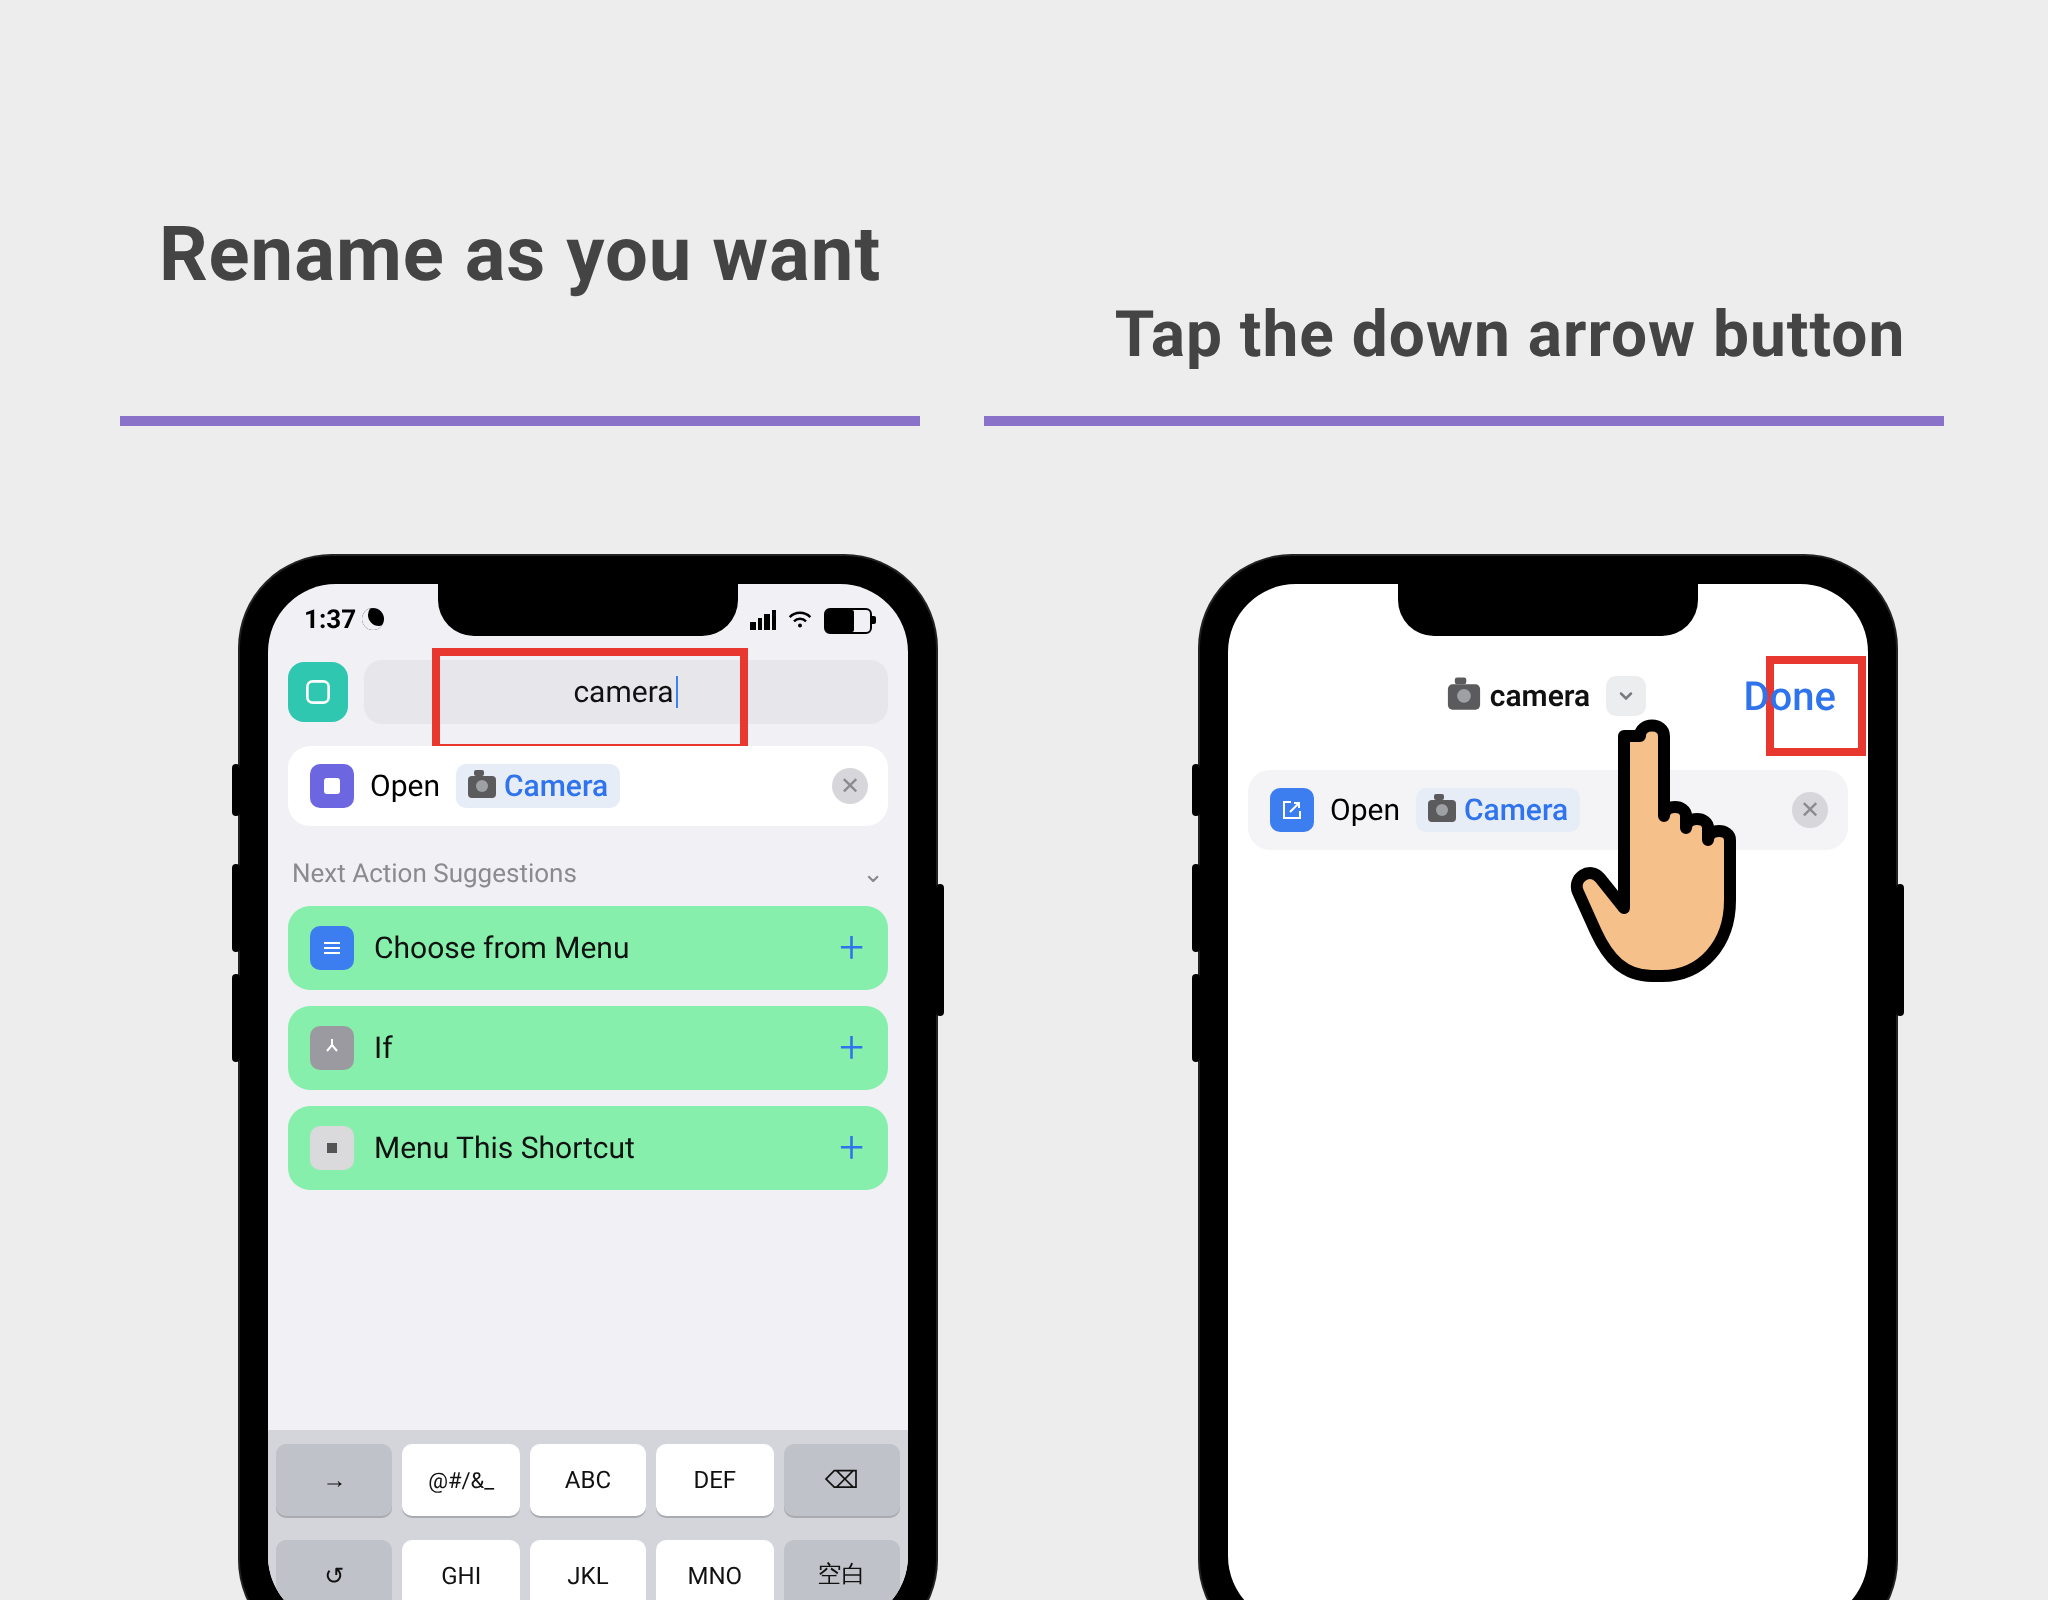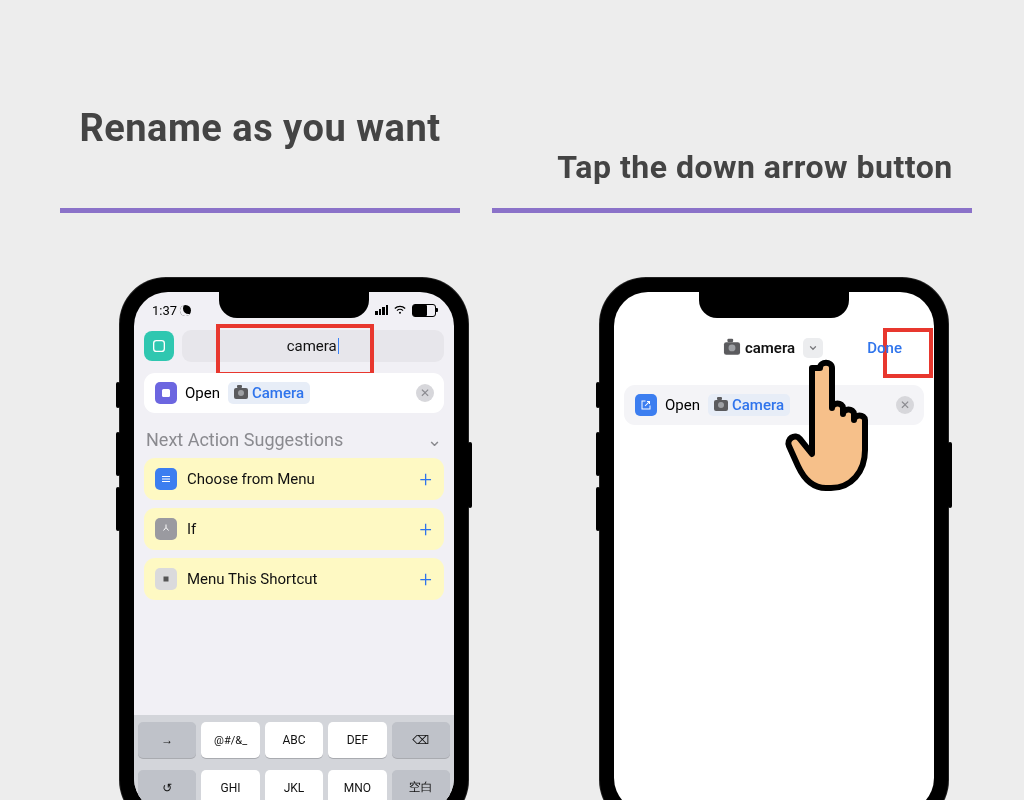--- a/index.html
+++ b/index.html
@@ -19,21 +19,21 @@
 .screen-bg-gray{background:#f1f0f5}
 .screen-bg-white{background:#fff}
 .notch{position:absolute;top:0;left:50%;transform:translateX(-50%);width:150px;height:26px;background:#000;border-radius:0 0 18px 18px;z-index:5}
 .sidebtn{position:absolute;background:#000;border-radius:3px}
 .sb-l1{left:-18px;top:90px;width:4px;height:26px}
 .sb-l2{left:-18px;top:140px;width:4px;height:44px}
 .sb-l3{left:-18px;top:195px;width:4px;height:44px}
 .sb-r{right:-18px;top:150px;width:4px;height:66px}
 
 
-.status{position:absolute;top:6px;left:0;right:0;height:24px;display:flex;justify-content:space-between;align-items:center;padding:0 18px;font-size:13px;font-weight:400;color:#000;z-index:3}
+.status{position:absolute;top:6px;left:0;right:0;height:24px;display:flex;justify-content:space-between;align-items:center;padding:0 18px;font-size:13px;font-weight:700;color:#000;z-index:3}
 .moon{display:inline-block;width:11px;height:11px;border-radius:50%;background:#000;margin-left:3px;vertical-align:-1px;box-shadow:inset 3px -2px 0 0 #f1f0f5}
 .status-right{display:flex;align-items:center;gap:5px}
 .sig{display:inline-flex;align-items:flex-end;gap:1px}
 .sig i{width:2.5px;background:#000;display:inline-block}
 .sig i:nth-child(1){height:4px}.sig i:nth-child(2){height:6px}.sig i:nth-child(3){height:8px}.sig i:nth-child(4){height:10px}
 .wifi{width:14px;height:14px}
 .batt{width:22px;height:11px;border:1px solid #000;border-radius:3px;position:relative}
 .batt::after{content:"";position:absolute;right:-3px;top:3px;width:2px;height:4px;background:#000;border-radius:0 1px 1px 0}
 .batt i{display:block;height:100%;width:65%;background:#000;border-radius:1px}
 
@@ -50,39 +50,39 @@
 .card{background:#fff;border-radius:11px;padding:9px 11px;display:flex;align-items:center;gap:8px;margin-top:11px;position:relative;font-size:15px}
 .icon-sq{width:22px;height:22px;border-radius:5px;display:flex;align-items:center;justify-content:center;font-size:12px;color:#fff}
 .bg-indigo{background:#6c66e0}
 .bg-blue{background:#3c7ef0}
 .cam-chip{background:#e7edf7;border-radius:5px;padding:2px 6px;display:inline-flex;align-items:center;gap:4px;color:#2f74ec;font-weight:500}
 .cam-ico{width:14px;height:11px;background:#5b5b5e;border-radius:2px;position:relative;display:inline-block}
 .cam-ico::before{content:"";position:absolute;top:-3px;left:3px;width:5px;height:3px;background:#5b5b5e;border-radius:1px}
 .cam-ico::after{content:"";position:absolute;top:2px;left:4px;width:6px;height:6px;border-radius:50%;background:#9ea0a4}
 .clear-x{position:absolute;right:10px;width:18px;height:18px;border-radius:50%;background:#d7d7db;color:#8b8b90;display:flex;align-items:center;justify-content:center;font-size:12px}
 
-.section-hdr{display:flex;justify-content:space-between;align-items:center;color:#8a8a8f;font-size:18px;margin:16px 2px 6px}
+.section-hdr{display:flex;justify-content:space-between;align-items:center;color:#8a8a8f;font-size:13px;margin:16px 2px 6px}
 .chev{color:#8a8a8f}
-.suggest{background:#fef9c3;border-radius:11px;padding:10px 11px;display:flex;align-items:center;gap:10px;margin-top:8px;font-size:15px;color:#111;position:relative}
+.suggest{background:#86efac;border-radius:11px;padding:10px 11px;display:flex;align-items:center;gap:10px;margin-top:8px;font-size:15px;color:#111;position:relative}
 .suggest .plus{position:absolute;right:12px;color:#2f74ec;font-size:22px;font-weight:300}
 .ic-menu{background:#3c7ef0}
 .ic-if{background:#9a9aa0}
 .ic-stop{background:#dadadc;color:#555}
 
 
 .kbd{position:absolute;left:0;right:0;bottom:0;height:90px;background:#d3d5da;padding:7px 4px 0;display:grid;grid-template-columns:repeat(5,1fr);gap:5px}
 .key{background:#fff;border-radius:5px;box-shadow:0 1px 0 #a9abb0;display:flex;align-items:center;justify-content:center;font-size:12px;color:#111;height:36px}
 .key.gray{background:#bfc2c9}
 .key.sym{font-size:11px}
 
 
 .topbar2{position:absolute;top:36px;left:0;right:0;height:40px;display:flex;align-items:center;justify-content:center}
 .title2{display:flex;align-items:center;gap:6px;font-size:15px;font-weight:600;color:#111}
 .dd{width:20px;height:20px;border-radius:5px;background:#ecedef;display:flex;align-items:center;justify-content:center;color:#7a7a7e;font-size:11px;margin-left:2px}
-.done{position:absolute;right:32px;color:#2f74ec;font-size:15px;font-weight:500}
+.done{position:absolute;right:16px;color:#2f74ec;font-size:20px;font-weight:500}
 .rb2{left:158px;top:-10px;width:42px;height:42px}
 .card2-wrap{position:absolute;top:82px;left:10px;right:10px}
 
 
 .hand{position:absolute;left:168px;top:62px;width:120px;height:140px;z-index:6}
 
 </style>
 </head>
 <body>
 <div class="canvas">

